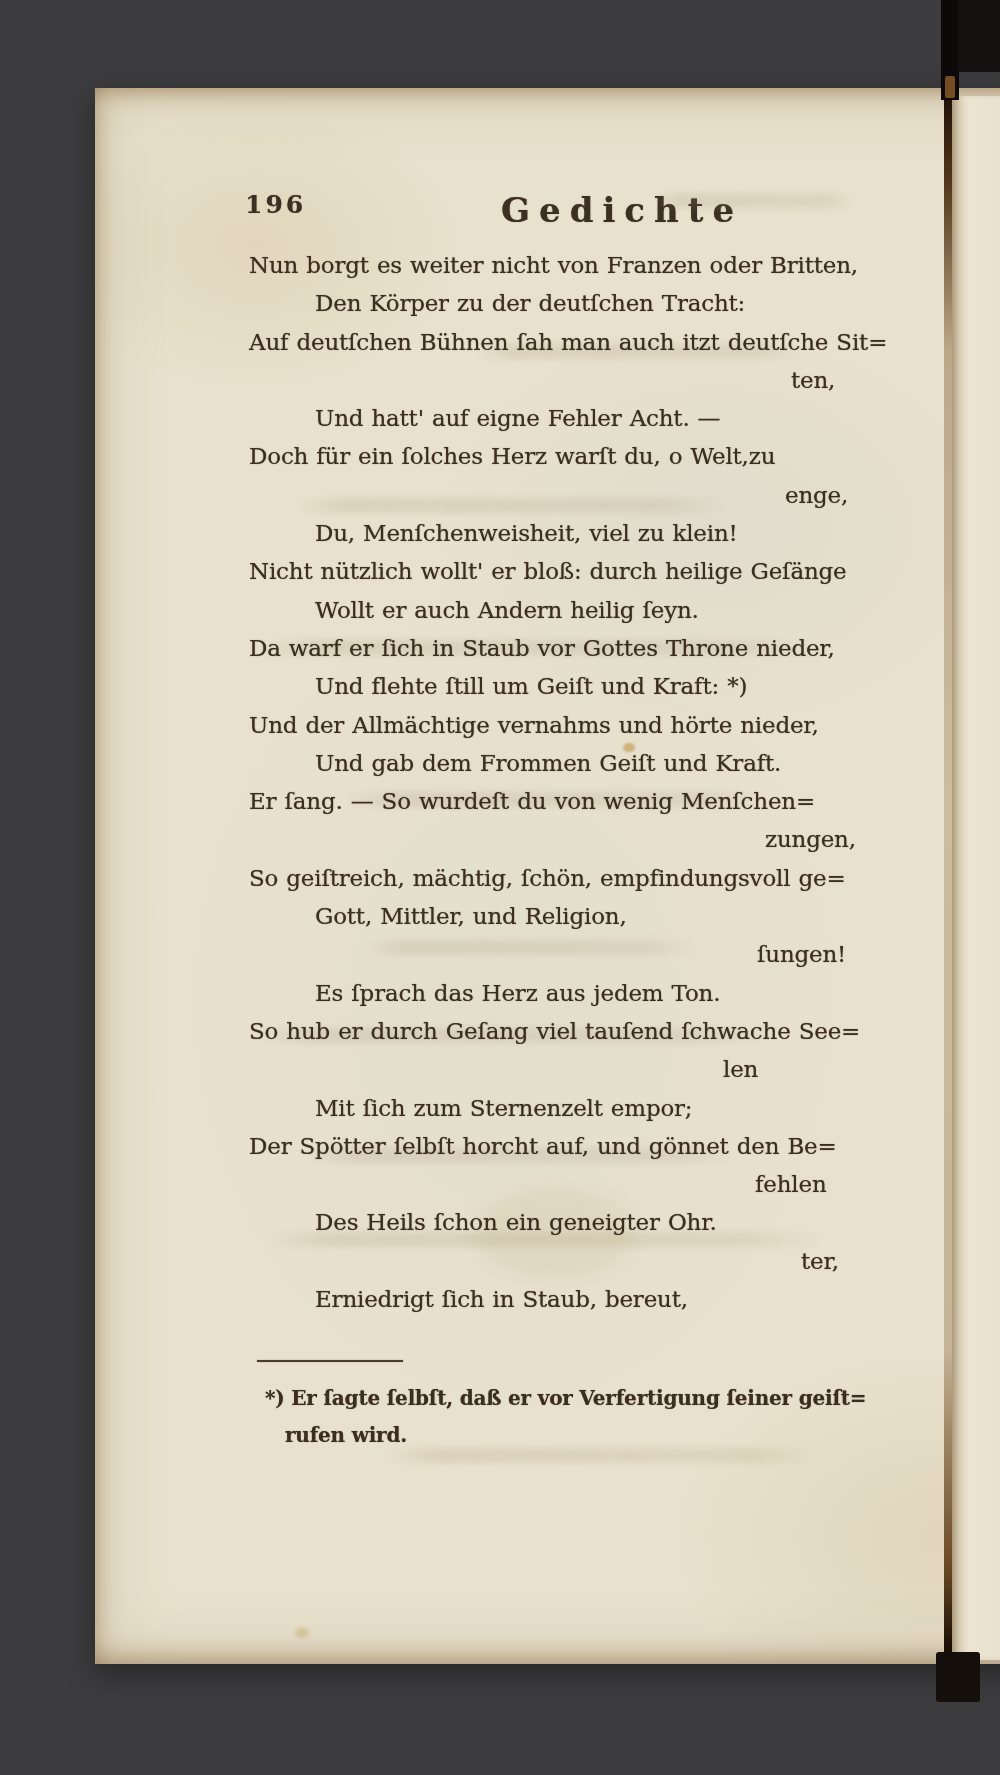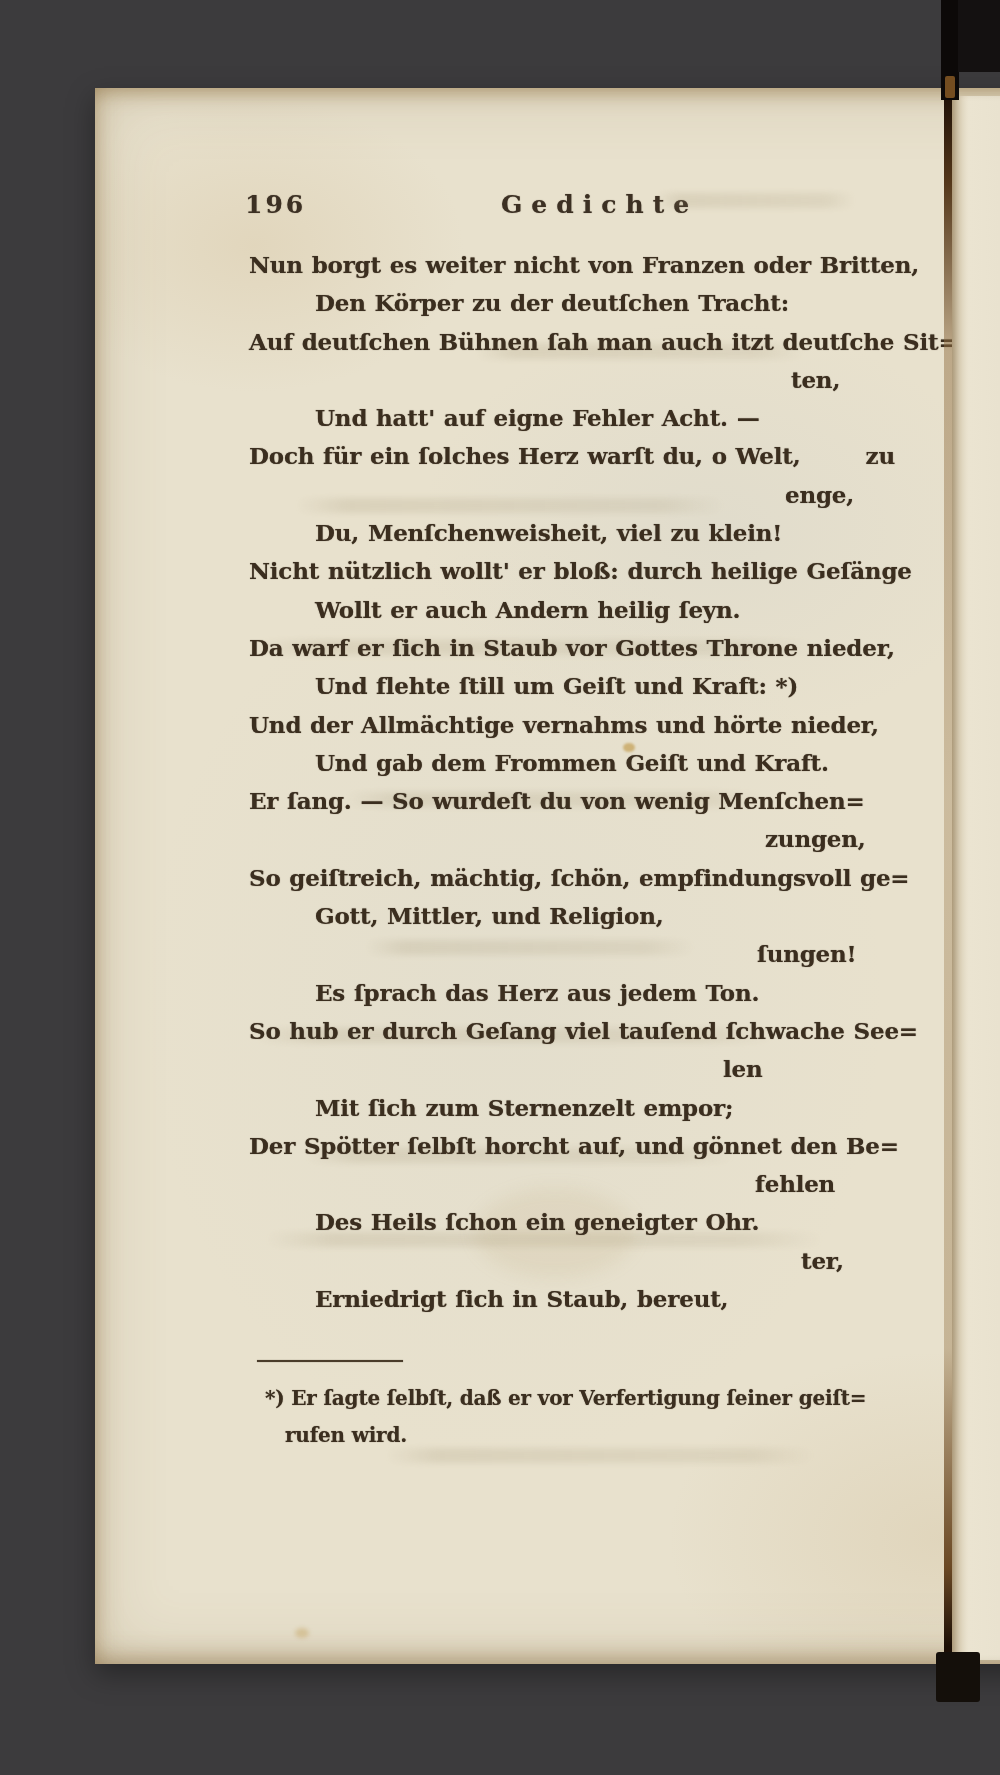--- a/index.html
+++ b/index.html
@@ -52,38 +52,38 @@
     width: 852px; height: 34px;
     color: #3c3023;
   }
   #page-number {
     position: absolute; left: 150px; top: 2px;
     font-size: 25px; font-weight: bold; letter-spacing: 3px;
     text-shadow: 0 0 1px rgba(60,48,35,0.6);
   }
   #head-title {
     position: absolute; left: 406px; top: 2px;
-    font-size: 25px; font-weight: bold; letter-spacing: 9px;
+    font-size: 34px; font-weight: bold; letter-spacing: 9px;
     text-shadow: 0 0 1px rgba(60,48,35,0.6);
   }
 
   #poem {
     position: absolute; left: 154px; top: 158px;
     width: 656px;
     color: #3b2e1f;
-    font-size: 23px; font-weight: bold;
+    font-size: 23px; font-weight: normal;
     letter-spacing: -0.2px; word-spacing: 1px;
     text-shadow: 0 0 1px rgba(59,46,32,0.65);
   }
   #poem .line {
     height: 38.3px; line-height: 38.3px;
     white-space: nowrap;
   }
   #poem .line.indent { margin-left: 66px; }
-  #poem .line.justify { display: flex; justify-content: space-between; padding-right: 10px; }
+  #poem .line.justify { display: flex; padding-right: 10px; }
 
   #fn-rule {
     position: absolute; left: 162px; top: 1272px;
     width: 146px; height: 2px;
     background: #4a3c2a;
     box-shadow: 0 0 1px rgba(74,60,42,0.8);
   }
   #footnote {
     position: absolute; left: 170px; top: 1292px;
     width: 640px;

